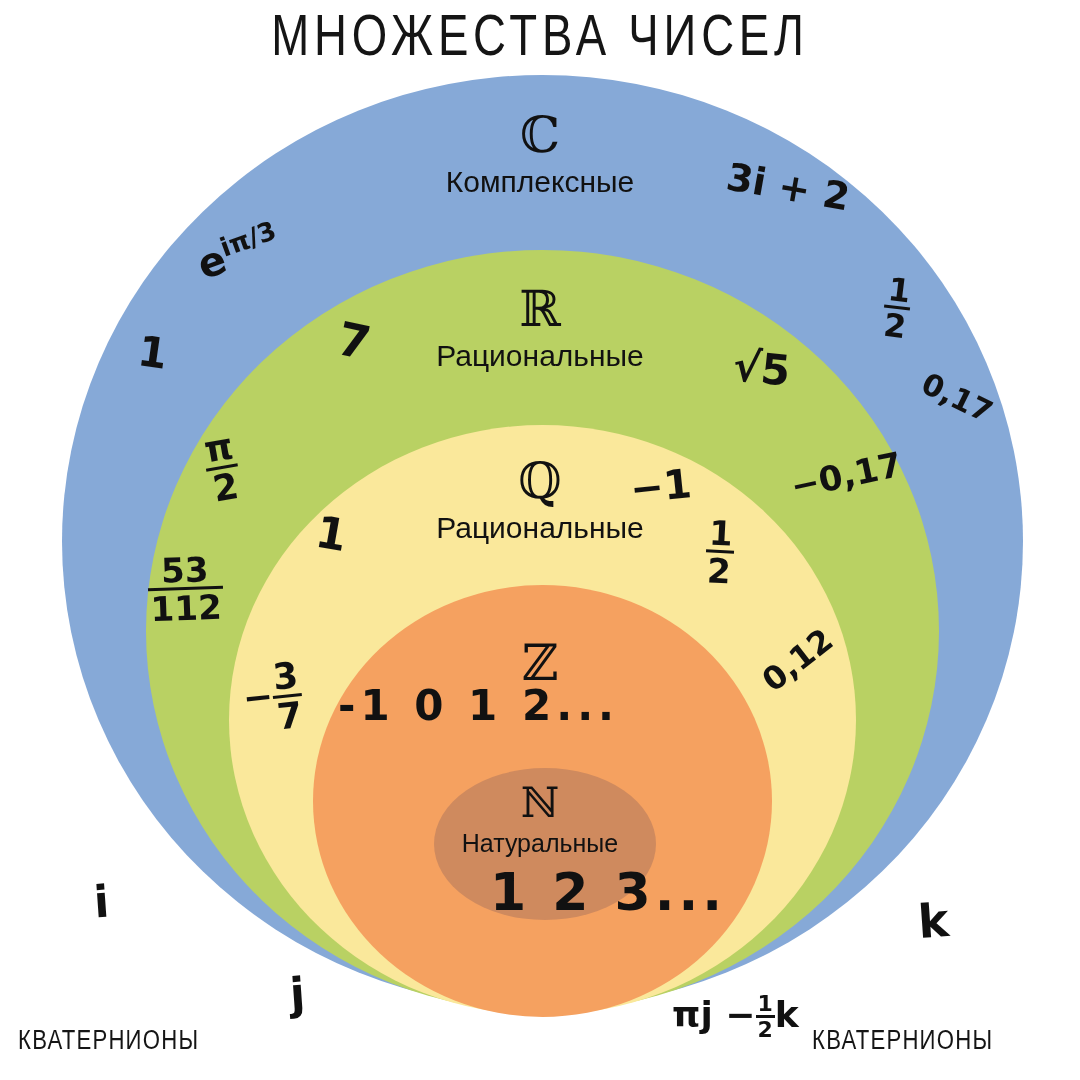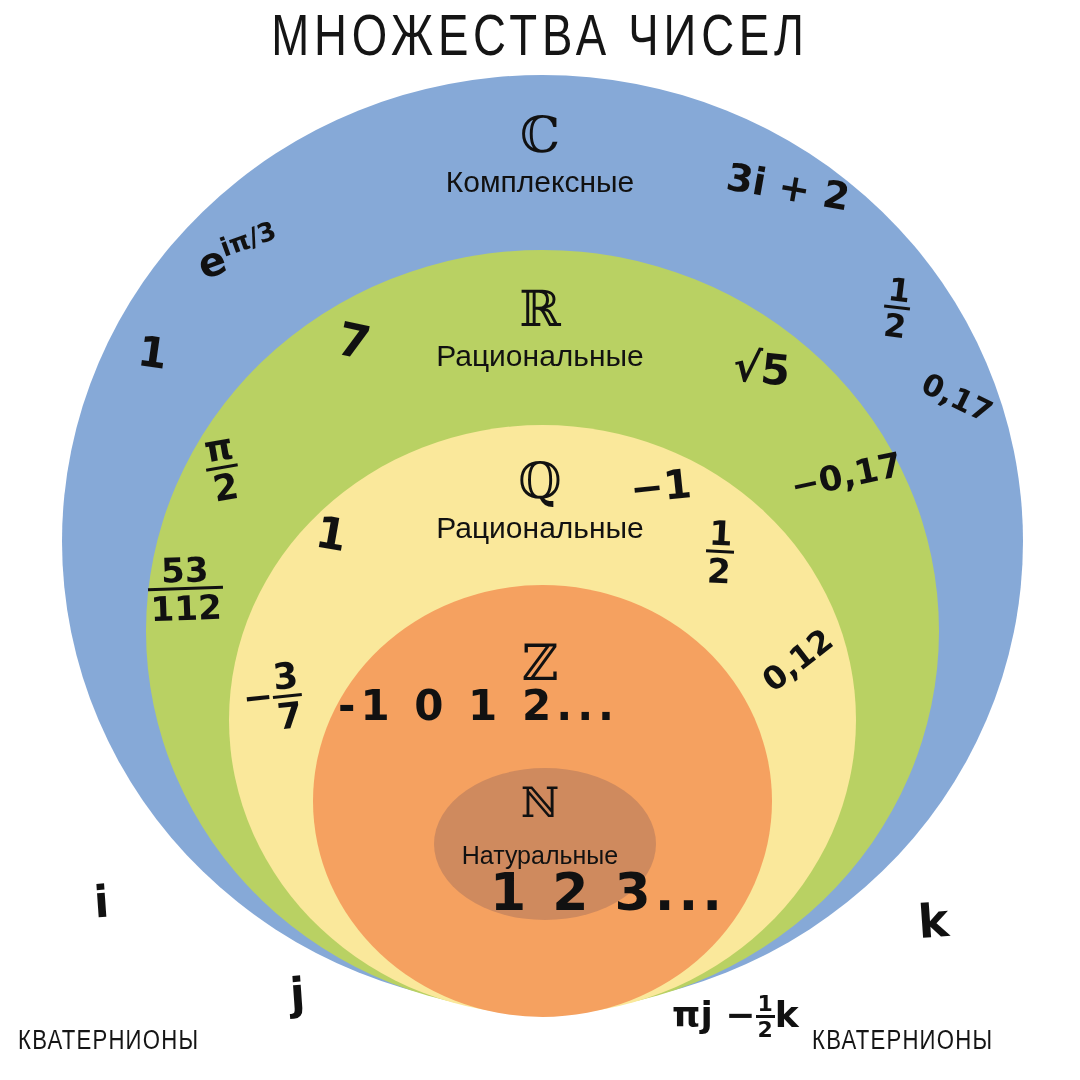--- a/index.html
+++ b/index.html
@@ -46,21 +46,21 @@
     font-size:30px;line-height:1;color:#111;
     display:block;margin-top:7px;
   }
 
   .lbl-c{top:110px;}
   .lbl-r{top:284px;}
   .lbl-q{top:456px;}
   .lbl-z{top:638px;}
   .lbl-n{top:782px;}
   .lbl-n .set-sym{font-size:42px;}
-  .lbl-n .set-name{font-size:25px;margin-top:19px;}
+  .lbl-n .set-name{font-size:25px;margin-top:7px;}
 
   
   .hand{
     position:absolute;
     font-family:"DejaVu Sans","Liberation Sans",sans-serif;
     color:#111;
     white-space:nowrap;
     line-height:1;
     font-weight:600;
   }

